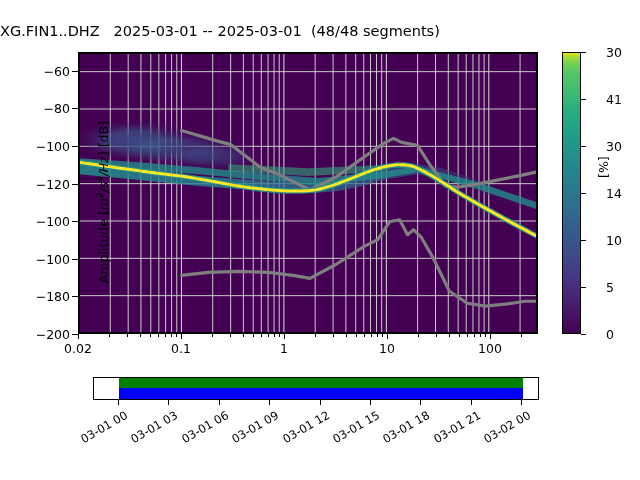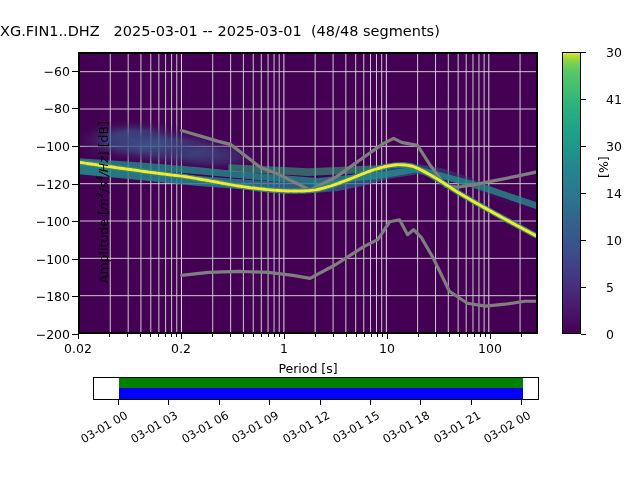--- a/index.html
+++ b/index.html
@@ -249,27 +249,26 @@
     <div class="xtick" style="left:436px;top:334px;height:3px"></div>
     <div class="xtick" style="left:449px;top:334px;height:3px"></div>
     <div class="xtick" style="left:459px;top:334px;height:3px"></div>
     <div class="xtick" style="left:467px;top:334px;height:3px"></div>
     <div class="xtick" style="left:474px;top:334px;height:3px"></div>
     <div class="xtick" style="left:480px;top:334px;height:3px"></div>
     <div class="xtick" style="left:485px;top:334px;height:3px"></div>
     <div class="xtick" style="left:521px;top:334px;height:3px"></div>
 
     <div class="xtl" style="left:78px;top:341px">0.02</div>
-    <div class="xtl" style="left:181px;top:341px">0.2</div>
+    <div class="xtl" style="left:181px;top:341px">0.1</div>
     <div class="xtl" style="left:284px;top:341px">1</div>
     <div class="xtl" style="left:387px;top:341px">10</div>
     <div class="xtl" style="left:490px;top:341px">100</div>
   </div>
 
-  <div class="xlabel">Period [s]</div>
 
   <div class="cbar"></div>
   <div>
     <div class="cbtick" style="top:334px"></div>
       <div class="cbl" style="top:334px">0</div>
     <div class="cbtick" style="top:287px"></div>
       <div class="cbl" style="top:287px">5</div>
     <div class="cbtick" style="top:240px"></div>
       <div class="cbl" style="top:240px">10</div>
     <div class="cbtick" style="top:193px"></div>

